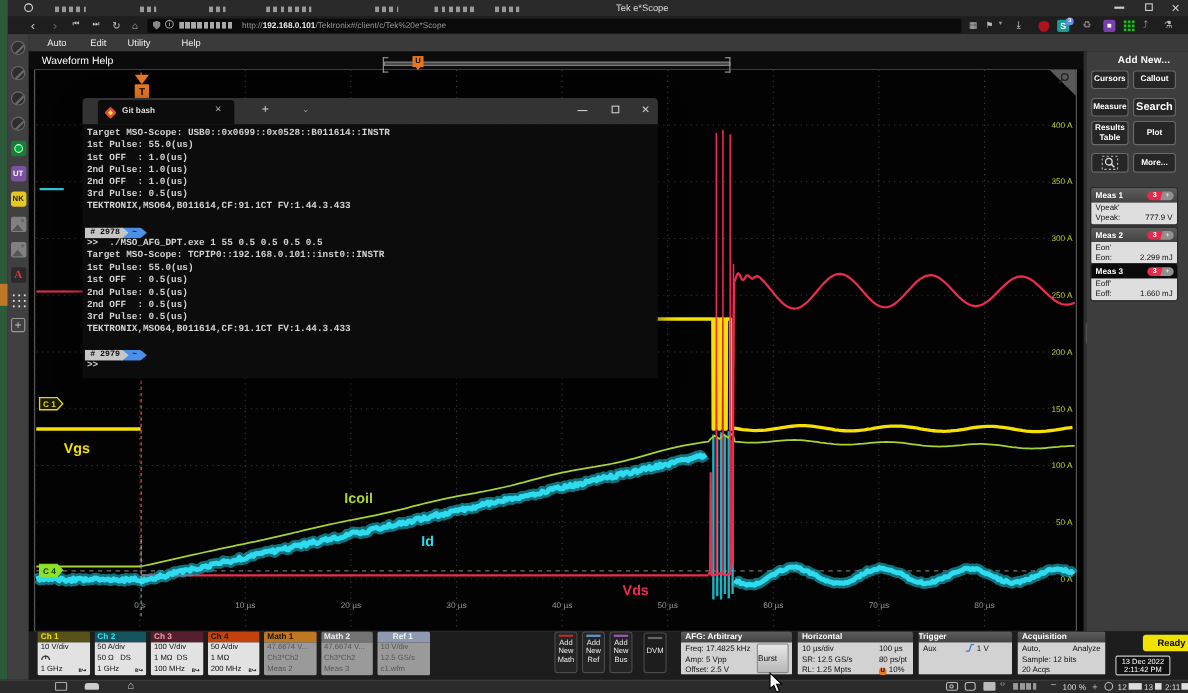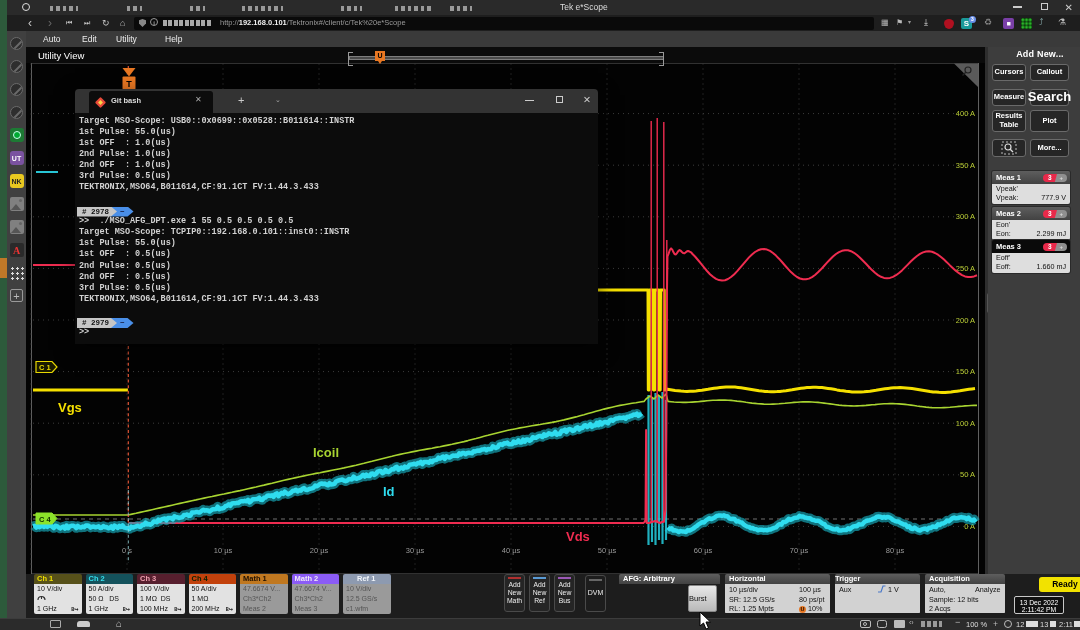--- a/index.html
+++ b/index.html
@@ -159,36 +159,36 @@
 <text x="39" y="521.5" font-family="Liberation Sans" font-size="7.5" font-weight="bold" fill="#103000">C 4</text>
 </g>
 
 <g>
 <polygon points="122.5,68 135.5,68 129,76.5" fill="#e87722"></polygon>
 <rect x="122.5" y="76.5" width="13" height="13" fill="#e87722" rx="1"></rect>
 <text x="129" y="86.5" font-family="Liberation Sans" font-size="9" font-weight="bold" fill="#000" text-anchor="middle">T</text>
 </g>
 </svg></div>
 <div id="tabstrip">
-    <div style="position:absolute;left:12px;top:3px;font:9.5px 'Liberation Sans';color:#fff">Utility View</div>
+    <div style="position:absolute;left:12px;top:3px;font:9.5px 'Liberation Sans';color:#fff">Waveform Help</div>
   </div>
 <div style="position:absolute;left:349px;top:55.5px;width:315px;height:4px;background:#4a4a4a;border:1px solid #7d7d7d;z-index:4"></div>
 <div style="position:absolute;left:348px;top:51.5px;width:5px;height:14px;border:1.5px solid #999;border-right:none;z-index:4"></div>
 <div style="position:absolute;left:659px;top:51.5px;width:5px;height:14px;border:1.5px solid #999;border-left:none;z-index:4"></div>
 <div style="position:absolute;left:375px;top:51px;width:10px;height:10px;background:#e87722;z-index:5;color:#000;font:bold 7px 'Liberation Sans';text-align:center;line-height:10px">U</div>
 <div style="position:absolute;left:377.5px;top:61px;width:0;height:0;border-left:2.5px solid transparent;border-right:2.5px solid transparent;border-top:3.5px solid #e87722;z-index:5"></div>
 <div id="rightstrip">
     <div style="position:absolute;left:2px;top:246px;width:5px;height:20px;background:#555;border-radius:2px"></div>
   </div>
 <div id="rightpanel"></div>
 <div style="position:absolute;left:1008px;top:49px;width:64px;text-align:center;font:bold 9px 'Liberation Sans';color:#fff;letter-spacing:.2px">Add New...</div>
 <div class="rbtn" style="left:992px;top:64px;width:34px;height:17px;font-size:7.5px">Cursors</div>
 <div class="rbtn" style="left:1030px;top:64px;width:39px;height:17px;font-size:7.5px">Callout</div>
 <div class="rbtn" style="left:992px;top:89px;width:34px;height:17px;font-size:7.5px">Measure</div>
-<div class="rbtn" style="left:1030px;top:89px;width:39px;height:17px;font-size:13px">Search</div>
+<div class="rbtn" style="left:1030px;top:89px;width:39px;height:17px;font-size:10px">Search</div>
 <div class="rbtn" style="left:992px;top:110px;width:34px;height:22px;font-size:7.5px">Results<br>Table</div>
 <div class="rbtn" style="left:1030px;top:110px;width:39px;height:22px;font-size:7.5px">Plot</div>
 <div class="rbtn" style="left:992px;top:139px;width:34px;height:18px;font-size:7.5px">
     <svg width="16" height="14" viewBox="0 0 16 14">
       <rect x="1" y="1" width="14" height="12" fill="none" stroke="#bbb" stroke-dasharray="2 2"></rect>
       <circle cx="7" cy="6" r="3" fill="none" stroke="#ddd" stroke-width="1.2"></circle>
       <line x1="9.2" y1="8.2" x2="12" y2="11" stroke="#ddd" stroke-width="1.3"></line>
     </svg>
   </div>
 <div class="rbtn" style="left:1030px;top:139px;width:39px;height:18px;font-size:7.5px">More...</div>
@@ -254,41 +254,42 @@
   </div>
 <div style="position:absolute;left:240.0px;top:574px;width:47.5px;height:40px;border-radius:2px;overflow:hidden">
 <div style="height:10px;background:#c07820;color:#201000;font:bold 7.5px 'Liberation Sans';line-height:10px;padding-left:3px">Math 1</div>
 <div style="background:#9a9a9a;color:#555;font:7px 'Liberation Sans';padding:0 0 1px 3px;height:30px">
       <div style="height:10px;line-height:10px;position:relative">47.6674 V...</div>
       <div style="height:10px;line-height:10px;position:relative">Ch3*Ch2</div>
       <div style="height:10px;line-height:10px;position:relative">Meas 2</div>
     </div>
   </div>
 <div style="position:absolute;left:291.5px;top:574px;width:47.5px;height:40px;border-radius:2px;overflow:hidden">
-<div style="height:10px;background:#8b5cf6;color:#efe7f7;font:bold 7.5px 'Liberation Sans';line-height:10px;padding-left:3px">Math 2</div>
+<div style="height:10px;background:#737373;color:#efe7f7;font:bold 7.5px 'Liberation Sans';line-height:10px;padding-left:3px">Math 2</div>
 <div style="background:#9a9a9a;color:#555;font:7px 'Liberation Sans';padding:0 0 1px 3px;height:30px">
       <div style="height:10px;line-height:10px;position:relative">47.6674 V...</div>
       <div style="height:10px;line-height:10px;position:relative">Ch3*Ch2</div>
       <div style="height:10px;line-height:10px;position:relative">Meas 3</div>
     </div>
   </div>
 <div style="position:absolute;left:343.0px;top:574px;width:47.5px;height:40px;border-radius:2px;overflow:hidden">
 <div style="height:10px;background:#8d9ab0;color:#f0f4fa;font:bold 7.5px 'Liberation Sans';line-height:10px;padding-left:14px">Ref 1</div>
 <div style="background:#9a9a9a;color:#555;font:7px 'Liberation Sans';padding:0 0 1px 3px;height:30px">
       <div style="height:10px;line-height:10px;position:relative">10 V/div</div>
       <div style="height:10px;line-height:10px;position:relative">12.5 GS/s</div>
       <div style="height:10px;line-height:10px;position:relative">c1.wfm</div>
     </div>
   </div>
 <div style="position:absolute;left:504px;top:574px;width:21px;height:38px;background:#252525;border:1px solid #4a4a4a;border-radius:3px;text-align:center;color:#eee;font:6.8px 'Liberation Sans';line-height:8.2px;padding-top:1px"><div style="width:13px;height:2px;background:#b03030;margin:1px auto 2px auto"></div>Add<br>New<br>Math</div>
 <div style="position:absolute;left:529px;top:574px;width:21px;height:38px;background:#252525;border:1px solid #4a4a4a;border-radius:3px;text-align:center;color:#eee;font:6.8px 'Liberation Sans';line-height:8.2px;padding-top:1px"><div style="width:13px;height:2px;background:#5b9bd5;margin:1px auto 2px auto"></div>Add<br>New<br>Ref</div>
 <div style="position:absolute;left:554px;top:574px;width:21px;height:38px;background:#252525;border:1px solid #4a4a4a;border-radius:3px;text-align:center;color:#eee;font:6.8px 'Liberation Sans';line-height:8.2px;padding-top:1px"><div style="width:13px;height:2px;background:#9b59b6;margin:1px auto 2px auto"></div>Add<br>New<br>Bus</div>
 <div style="position:absolute;left:585px;top:575px;width:21px;height:37px;background:#1d1d1d;border:1px solid #4a4a4a;border-radius:3px;text-align:center;color:#eee;font:7px 'Liberation Sans'"><div style="width:13px;height:2px;background:#666;margin:3px auto 8px auto"></div>DVM</div>
 <div style="position:absolute;left:619px;top:574px;width:101px;height:40px;border-radius:2px;overflow:hidden">
 <div style="height:10px;background:linear-gradient(#5e5e5e,#424242);color:#fff;font:bold 7.5px 'Liberation Sans';line-height:10px;padding-left:4px">AFG: Arbitrary</div>
+<div style="background:#d2d2d2;color:#111;font:7.2px 'Liberation Sans';padding:1px 4px 0 4px;height:29px;line-height:9.5px">Freq: 17.4825 kHz<br>Amp: 5 Vpp<br>Offset: 2.5 V</div>
   </div>
 <div style="position:absolute;left:688px;top:585px;width:29px;height:27px;background:linear-gradient(#e8e8e8,#b8b8b8);border:1px solid #888;border-radius:2px;color:#111;font:7.5px 'Liberation Sans';text-align:left;line-height:26px">Burst</div>
 <div style="position:absolute;left:725px;top:574px;width:105px;height:40px;border-radius:2px;overflow:hidden">
 <div style="height:10px;background:linear-gradient(#5e5e5e,#424242);color:#fff;font:bold 7.5px 'Liberation Sans';line-height:10px;padding-left:4px">Horizontal</div>
 <div style="background:#d2d2d2;color:#111;font:7.2px 'Liberation Sans';padding:1px 4px 0 4px;height:29px">
       <div style="height:9.5px;line-height:9.5px;position:relative;white-space:nowrap">10 µs/div<span style="position:absolute;left:70px">100 µs</span></div>
       <div style="height:9.5px;line-height:9.5px;position:relative;white-space:nowrap">SR: 12.5 GS/s<span style="position:absolute;left:70px">80 ps/pt</span></div>
       <div style="height:9.5px;line-height:9.5px;position:relative;white-space:nowrap">RL: 1.25 Mpts<span style="position:absolute;left:70px"><span style="display:inline-block;width:7px;height:7px;border-radius:50%;background:#e87722;color:#000;font:bold 5.5px 'Liberation Sans';text-align:center;line-height:7px;vertical-align:0px">U</span> 10%</span></div>
     </div>
   </div>
@@ -300,21 +301,21 @@
           </svg> 1 V</span></div>
       <div style="height:9.5px;line-height:9.5px;position:relative;white-space:nowrap"></div>
       <div style="height:9.5px;line-height:9.5px;position:relative;white-space:nowrap"></div>
     </div>
   </div>
 <div style="position:absolute;left:925px;top:574px;width:80px;height:40px;border-radius:2px;overflow:hidden">
 <div style="height:10px;background:linear-gradient(#5e5e5e,#424242);color:#fff;font:bold 7.5px 'Liberation Sans';line-height:10px;padding-left:4px">Acquisition</div>
 <div style="background:#d2d2d2;color:#111;font:7.2px 'Liberation Sans';padding:1px 4px 0 4px;height:29px">
       <div style="height:9.5px;line-height:9.5px;position:relative;white-space:nowrap">Auto,<span style="position:absolute;left:46px">Analyze</span></div>
       <div style="height:9.5px;line-height:9.5px;position:relative;white-space:nowrap">Sample: 12 bits</div>
-      <div style="height:9.5px;line-height:9.5px;position:relative;white-space:nowrap">2 Acqs</div>
+      <div style="height:9.5px;line-height:9.5px;position:relative;white-space:nowrap">20 Acqs</div>
     </div>
   </div>
 <div style="position:absolute;left:1039px;top:576.5px;width:52px;height:15px;background:#f2e200;border-radius:3px;color:#000;font:bold 8.5px 'Liberation Sans';text-align:center;line-height:15px">Ready</div>
 <div style="position:absolute;left:1014px;top:596px;width:50px;height:18px;background:#111;border:1px solid #c8c8c8;border-radius:2px;color:#fff;font:6.8px 'Liberation Sans';text-align:center;line-height:7.5px;padding-top:1.5px">13 Dec 2022<br>2:11:42 PM</div>
 <div id="term">
 <div id="termbar">
 <div style="position:absolute;left:14px;top:2.5px;width:124px;height:21.5px;background:#0c0c0c;border-radius:3px 3px 0 0"></div>
 <svg style="position:absolute;left:20px;top:8px" width="11" height="11" viewBox="0 0 11 11">
         <rect x="1.5" y="1.5" width="8" height="8" rx="1.5" transform="rotate(45 5.5 5.5)" fill="#e84a3a"></rect>
         <rect x="3.8" y="3.8" width="3.4" height="3.4" transform="rotate(45 5.5 5.5)" fill="#f8d848"></rect>

